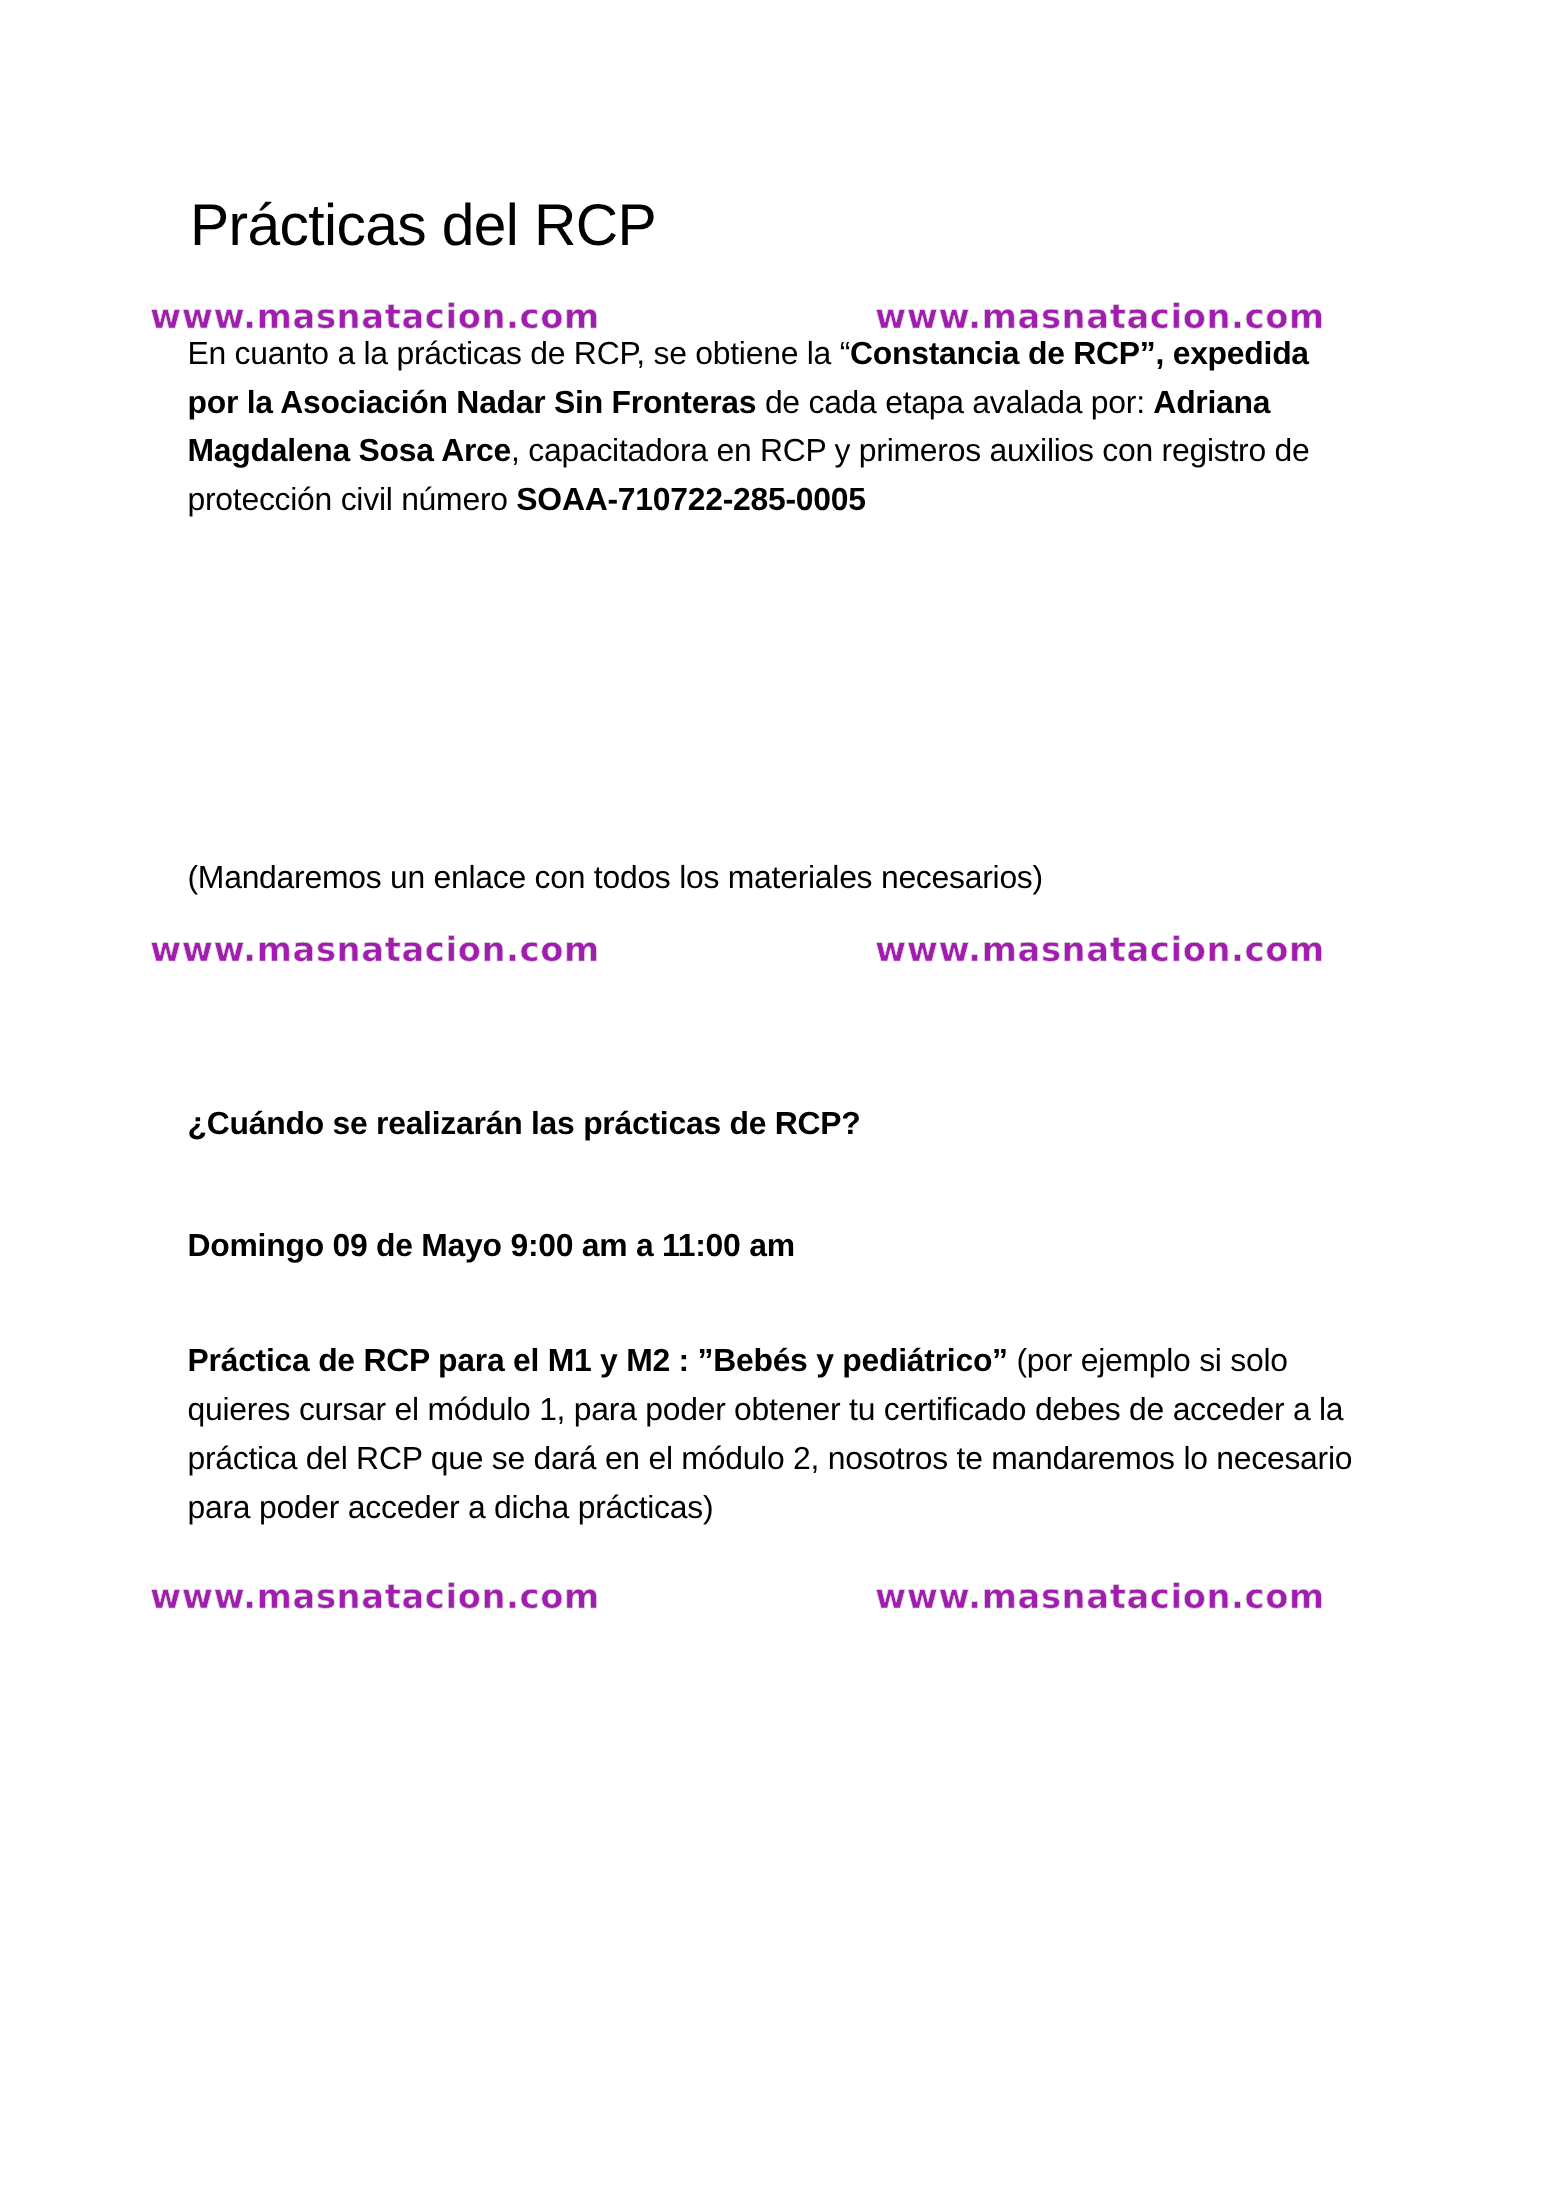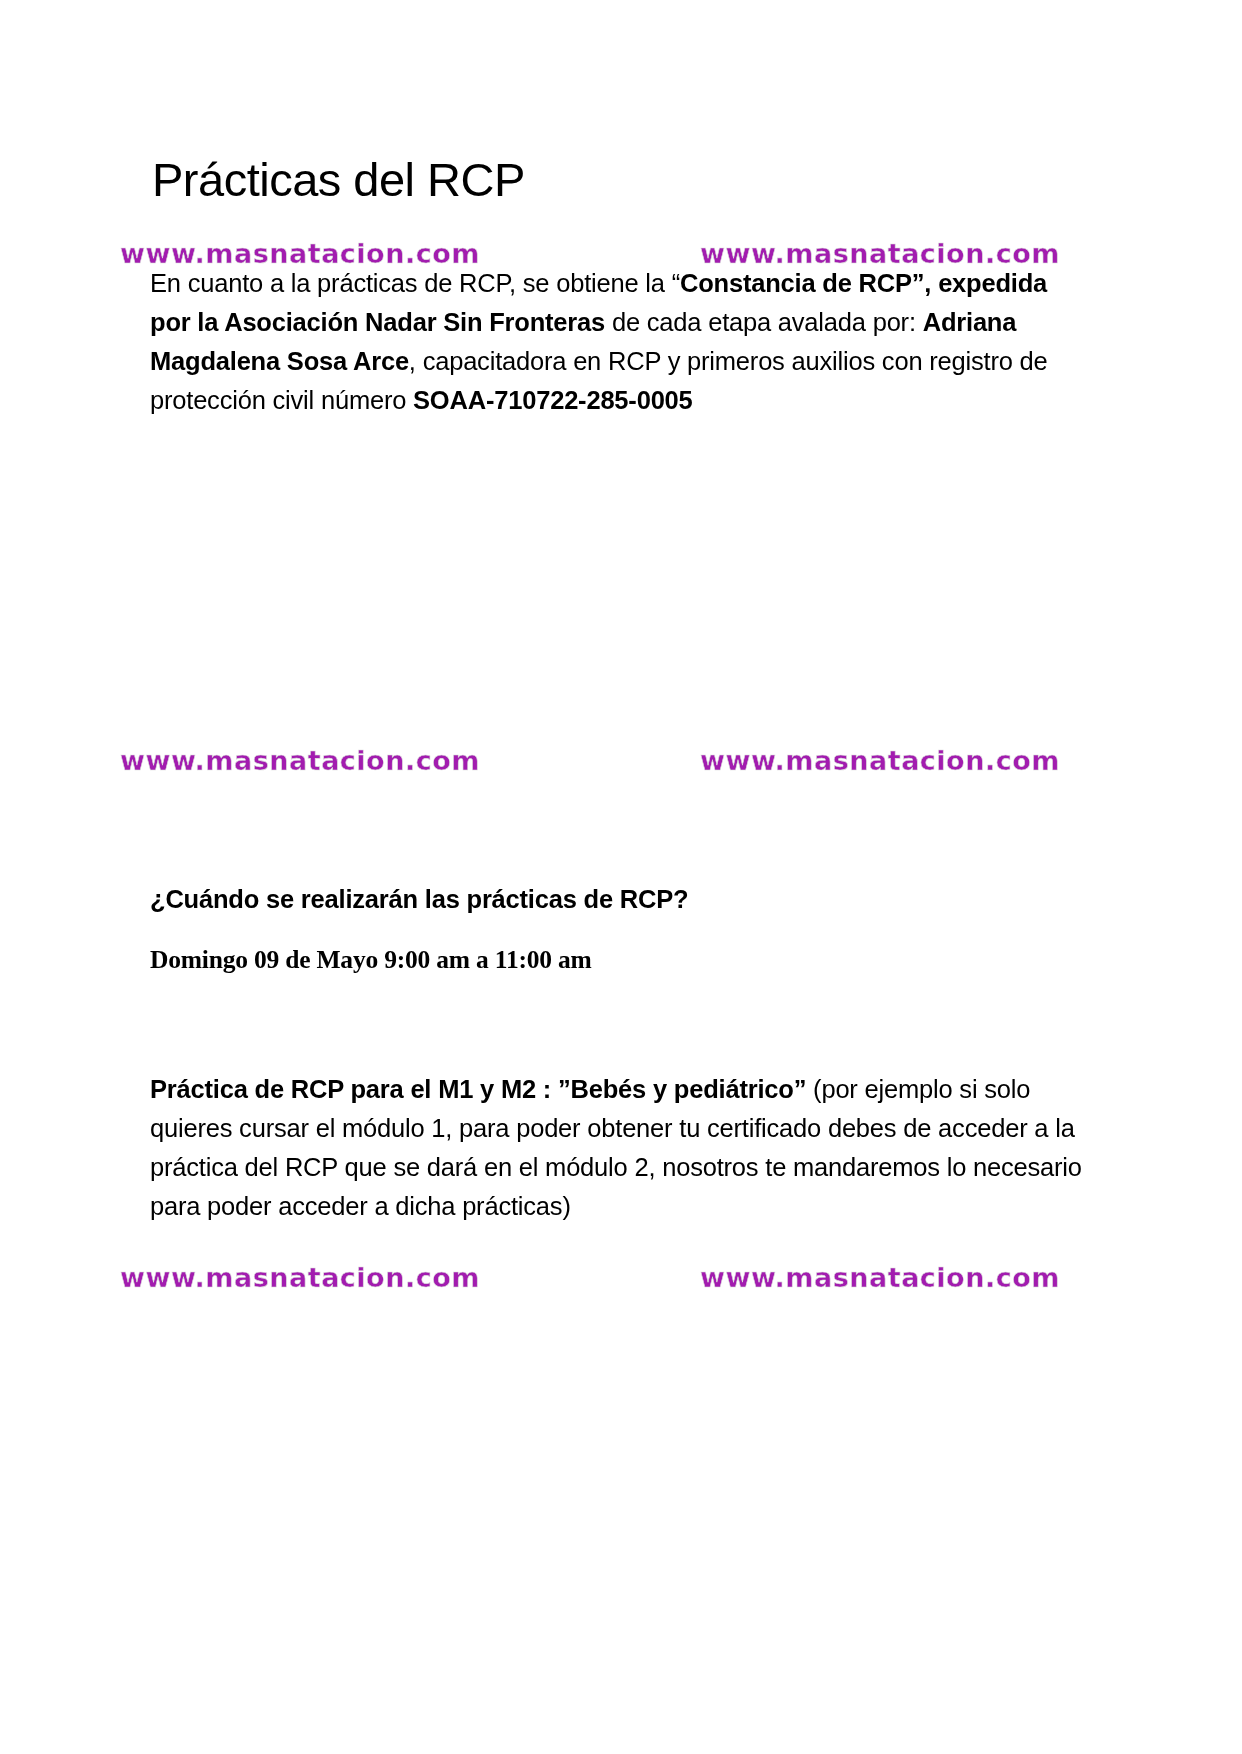--- a/index.html
+++ b/index.html
@@ -42,23 +42,24 @@
 
   <h1 class="title fg">Prácticas del RCP</h1>
 
   <p class="body-text fg" style="top:264px;">
     <span>En cuanto a la prácticas de RCP, se obtiene la “</span><span class="b">Constancia de RCP”, expedida por la Asociación Nadar Sin Fronteras</span><span> de cada etapa avalada por: </span><span class="b">Adriana Magdalena Sosa Arce</span><span>, capacitadora en RCP y primeros auxilios con registro de protección civil número </span><span class="b">SOAA-710722-285-0005</span>
   </p>
 
 
   <p class="body-text fg" style="top:644px;">
     <br>
+    <span>(Mandaremos un enlace con todos los materiales necesarios)</span>
   </p>
 
   <p class="body-text b fg" style="top:880px;">¿Cuándo se realizarán las prácticas de RCP?</p>
 
-  <p class="body-text b fg" style="top:940px;font-family:Liberation Serif, serif;">Domingo 09 de Mayo 9:00 am a 11:00 am</p>
+  <p class="body-text b fg" style="top:978px;">Domingo 09 de Mayo 9:00 am a 11:00 am</p>
 
   <p class="body-text fg" style="top:1070px;">
     <span class="b">Práctica de RCP para el M1 y M2 : ”Bebés y pediátrico”</span><span> (por ejemplo si solo quieres cursar el módulo 1, para poder obtener tu certificado debes de acceder a la práctica del RCP que se dará en el módulo 2, nosotros te mandaremos lo necesario para poder acceder a dicha prácticas)</span>
   </p>
 
 </div>
 
 </body></html>

